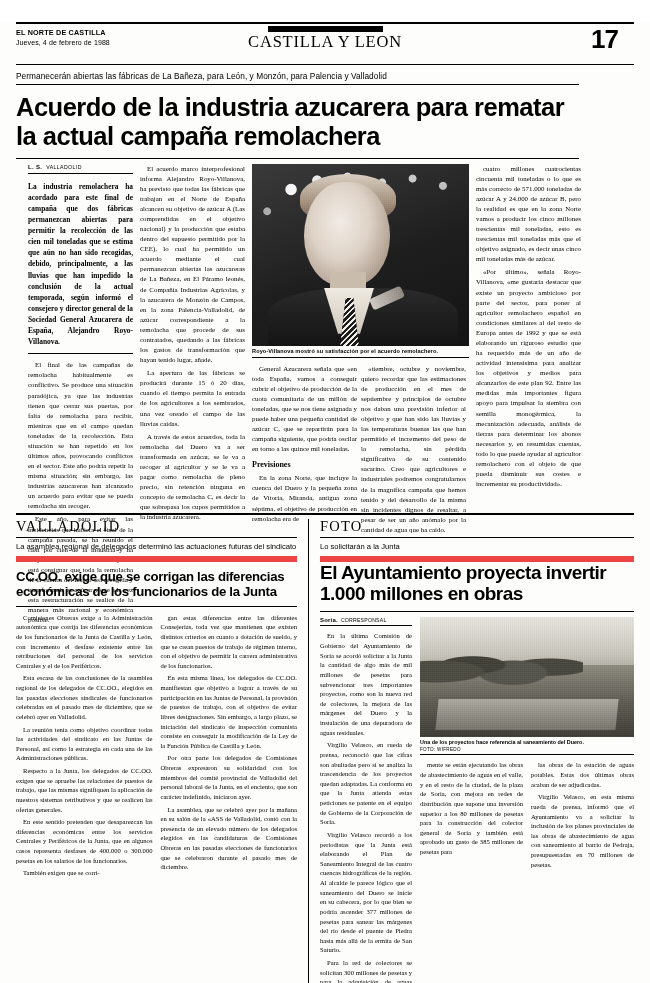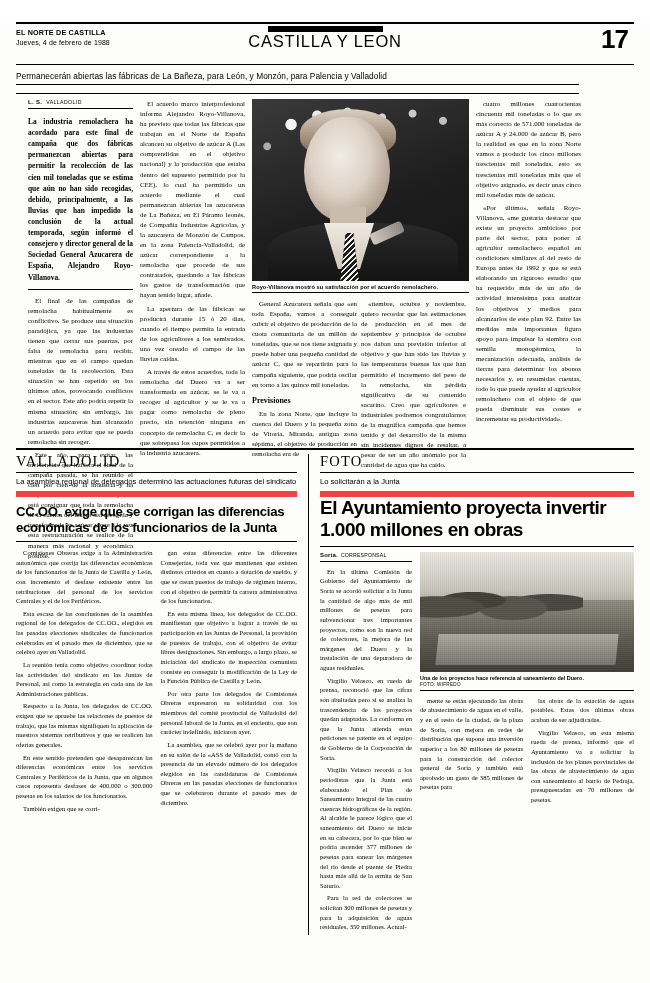--- a/index.html
+++ b/index.html
@@ -35,25 +35,25 @@
     font-size: 7px; margin-top: 1.5px; letter-spacing: .1px;
   }
   .mh-center {
     position: absolute; left: 0; right: 0; top: 2px; text-align: center;
   }
   .mh-bar {
     width: 115px; height: 6px; background: #000;
     margin: 0 auto 1px auto;
   }
   .mh-section {
-    font-family: Liberation Sans, sans-serif;
+    font-family: Liberation Serif, serif;
     font-size: 16.5px; letter-spacing: .8px; line-height: 1.05;
   }
   .mh-pageno {
-    position: absolute; right: 6px; top: 0;
+    position: absolute; right: 16px; top: 0;
     font-family: "Liberation Sans", sans-serif;
     font-weight: bold; font-size: 26px; letter-spacing: -1px;
   }
   .mh-rule {
     margin: 4px 16px 0 16px;
     border-top: 1px solid #000;
   }
 
   
   .kicker-wrap { margin: 6px 16px 8px 16px; }
@@ -331,20 +331,21 @@
     </div>
     <div class="mh-pageno">17</div>
   </div>
   <div class="mh-rule"></div>
 
   <div class="kicker-wrap">
     <div class="kicker">Permanecerán abiertas las fábricas de La Bañeza, para León, y Monzón, para Palencia y Valladolid</div>
     <div class="kicker-rule"></div>
   </div>
 
+  <div class="headline">Acuerdo de la industria azucarera para rematar la actual campaña remolachera</div>
   <div class="headline-rule"></div>
 
   <div class="main-area">
     <div class="cols4">
 
       <div class="col">
         <div class="byline">
           <span>L. S.</span><span class="loc">VALLADOLID</span>
         </div>
         <div class="lead">La industria remolachera ha acordado para este final de campaña que dos fábricas permanezcan abiertas para permitir la recolección de las cien mil toneladas que se estima que aún no han sido recogidas, debido, principalmente, a las lluvias que han impedido la conclusión de la actual temporada, según informó el consejero y director general de la Sociedad General Azucarera de España, Alejandro Royo-Villanova.</div>

